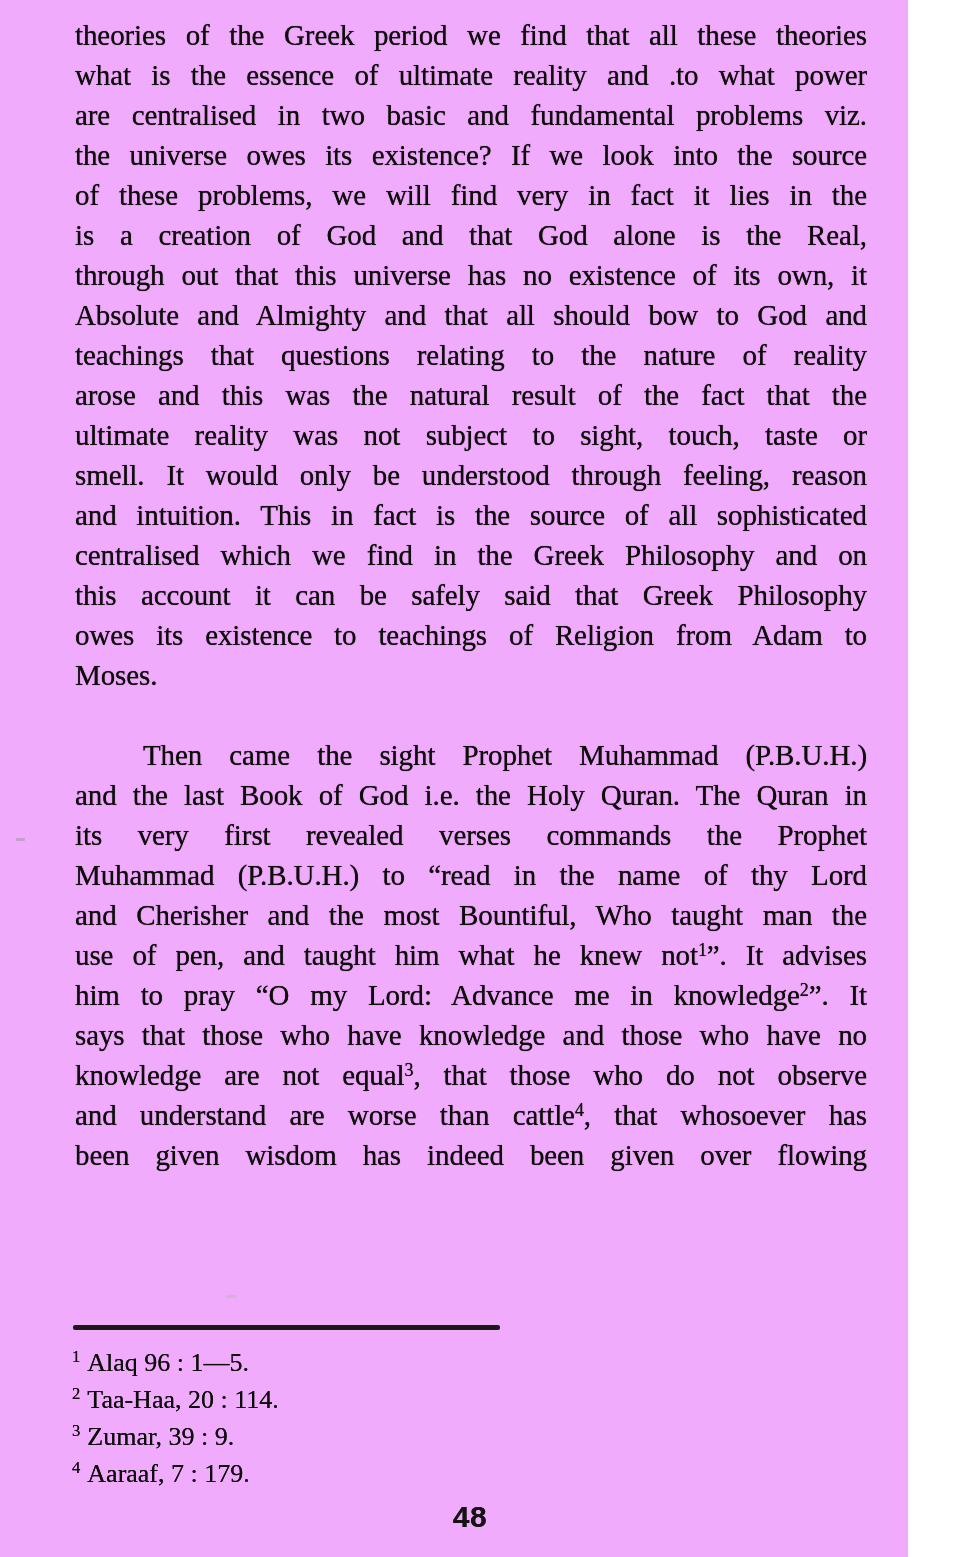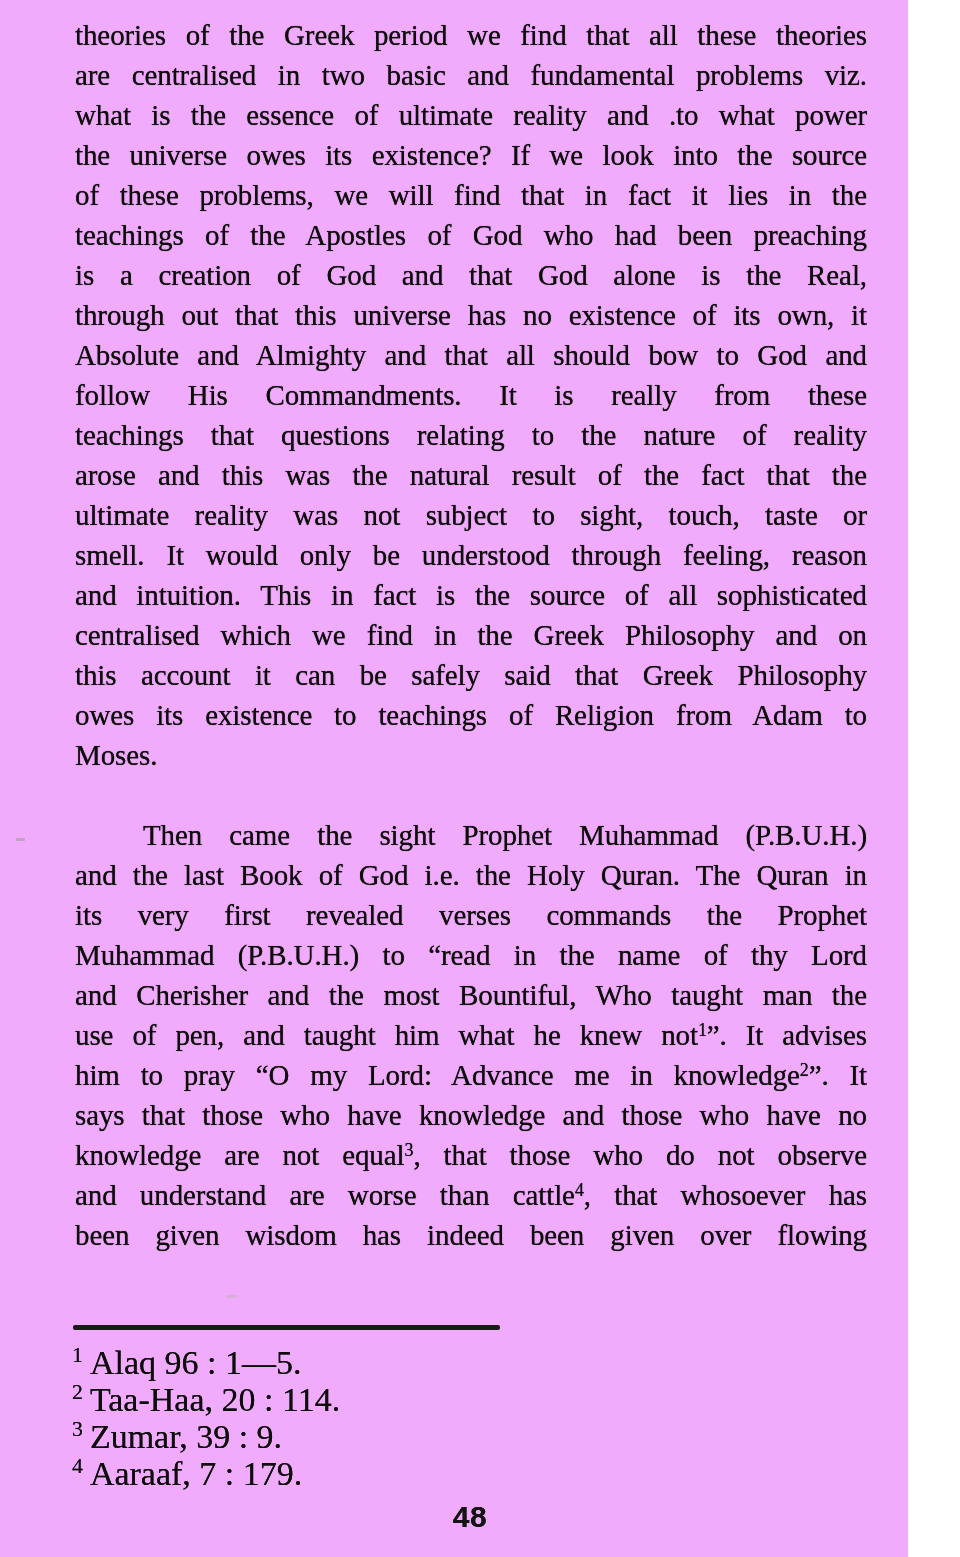--- a/index.html
+++ b/index.html
@@ -58,21 +58,21 @@
     height: 5px;
     background: #1a1a18;
     border-radius: 2px;
   }
   .footnotes {
     position: absolute;
     left: 72px;
     top: 1344px;
   }
   .footnote {
-    font-size: 34px;
+    font-size: 26px;
     line-height: 37px;
     text-shadow: 0 0 0.6px rgba(10,10,10,0.9);
     font-family: Liberation Serif, serif;
   }
   .footnote sup {
     font-size: 64%;
     line-height: 0;
     vertical-align: baseline;
     position: relative;
     top: -0.55em;
@@ -106,29 +106,27 @@
     background: #b9b7b2; opacity: 0.5; border-radius: 1px;
   }
 </style>
 </head>
 <body>
 
 <div class="page">
   <div class="body-text">
       <div class="paragraph">
         <div class="line">theories of the Greek period we find that all these theories</div>
+        <div class="line">what is the essence of ultimate reality and .to what power</div>
         <div class="line">are centralised in two basic and fundamental problems viz.</div>
-        <div class="line">what is the essence of ultimate reality and .to what power</div>
         <div class="line">the universe owes its existence? If we look into the source</div>
-        <div class="line">of these problems, we will find that in fact it lies in the</div>
-        <div class="line">teachings of the Apostles of God who had been preaching</div>
+        <div class="line">of these problems, we will find very in fact it lies in the</div>
         <div class="line">is a creation of God and that God alone is the Real,</div>
         <div class="line">through out that this universe has no existence of its own, it</div>
         <div class="line">Absolute and Almighty and that all should bow to God and</div>
-        <div class="line">follow His Commandments. It is really from these</div>
         <div class="line">teachings that questions relating to the nature of reality</div>
         <div class="line">arose and this was the natural result of the fact that the</div>
         <div class="line">ultimate reality was not subject to sight, touch, taste or</div>
         <div class="line">smell. It would only be understood through feeling, reason</div>
         <div class="line">and intuition. This in fact is the source of all sophisticated</div>
         <div class="line">centralised which we find in the Greek Philosophy and on</div>
         <div class="line">this account it can be safely said that Greek Philosophy</div>
         <div class="line">owes its existence to teachings of Religion from Adam to</div>
         <div class="line no-just">Moses.</div>
       </div>

